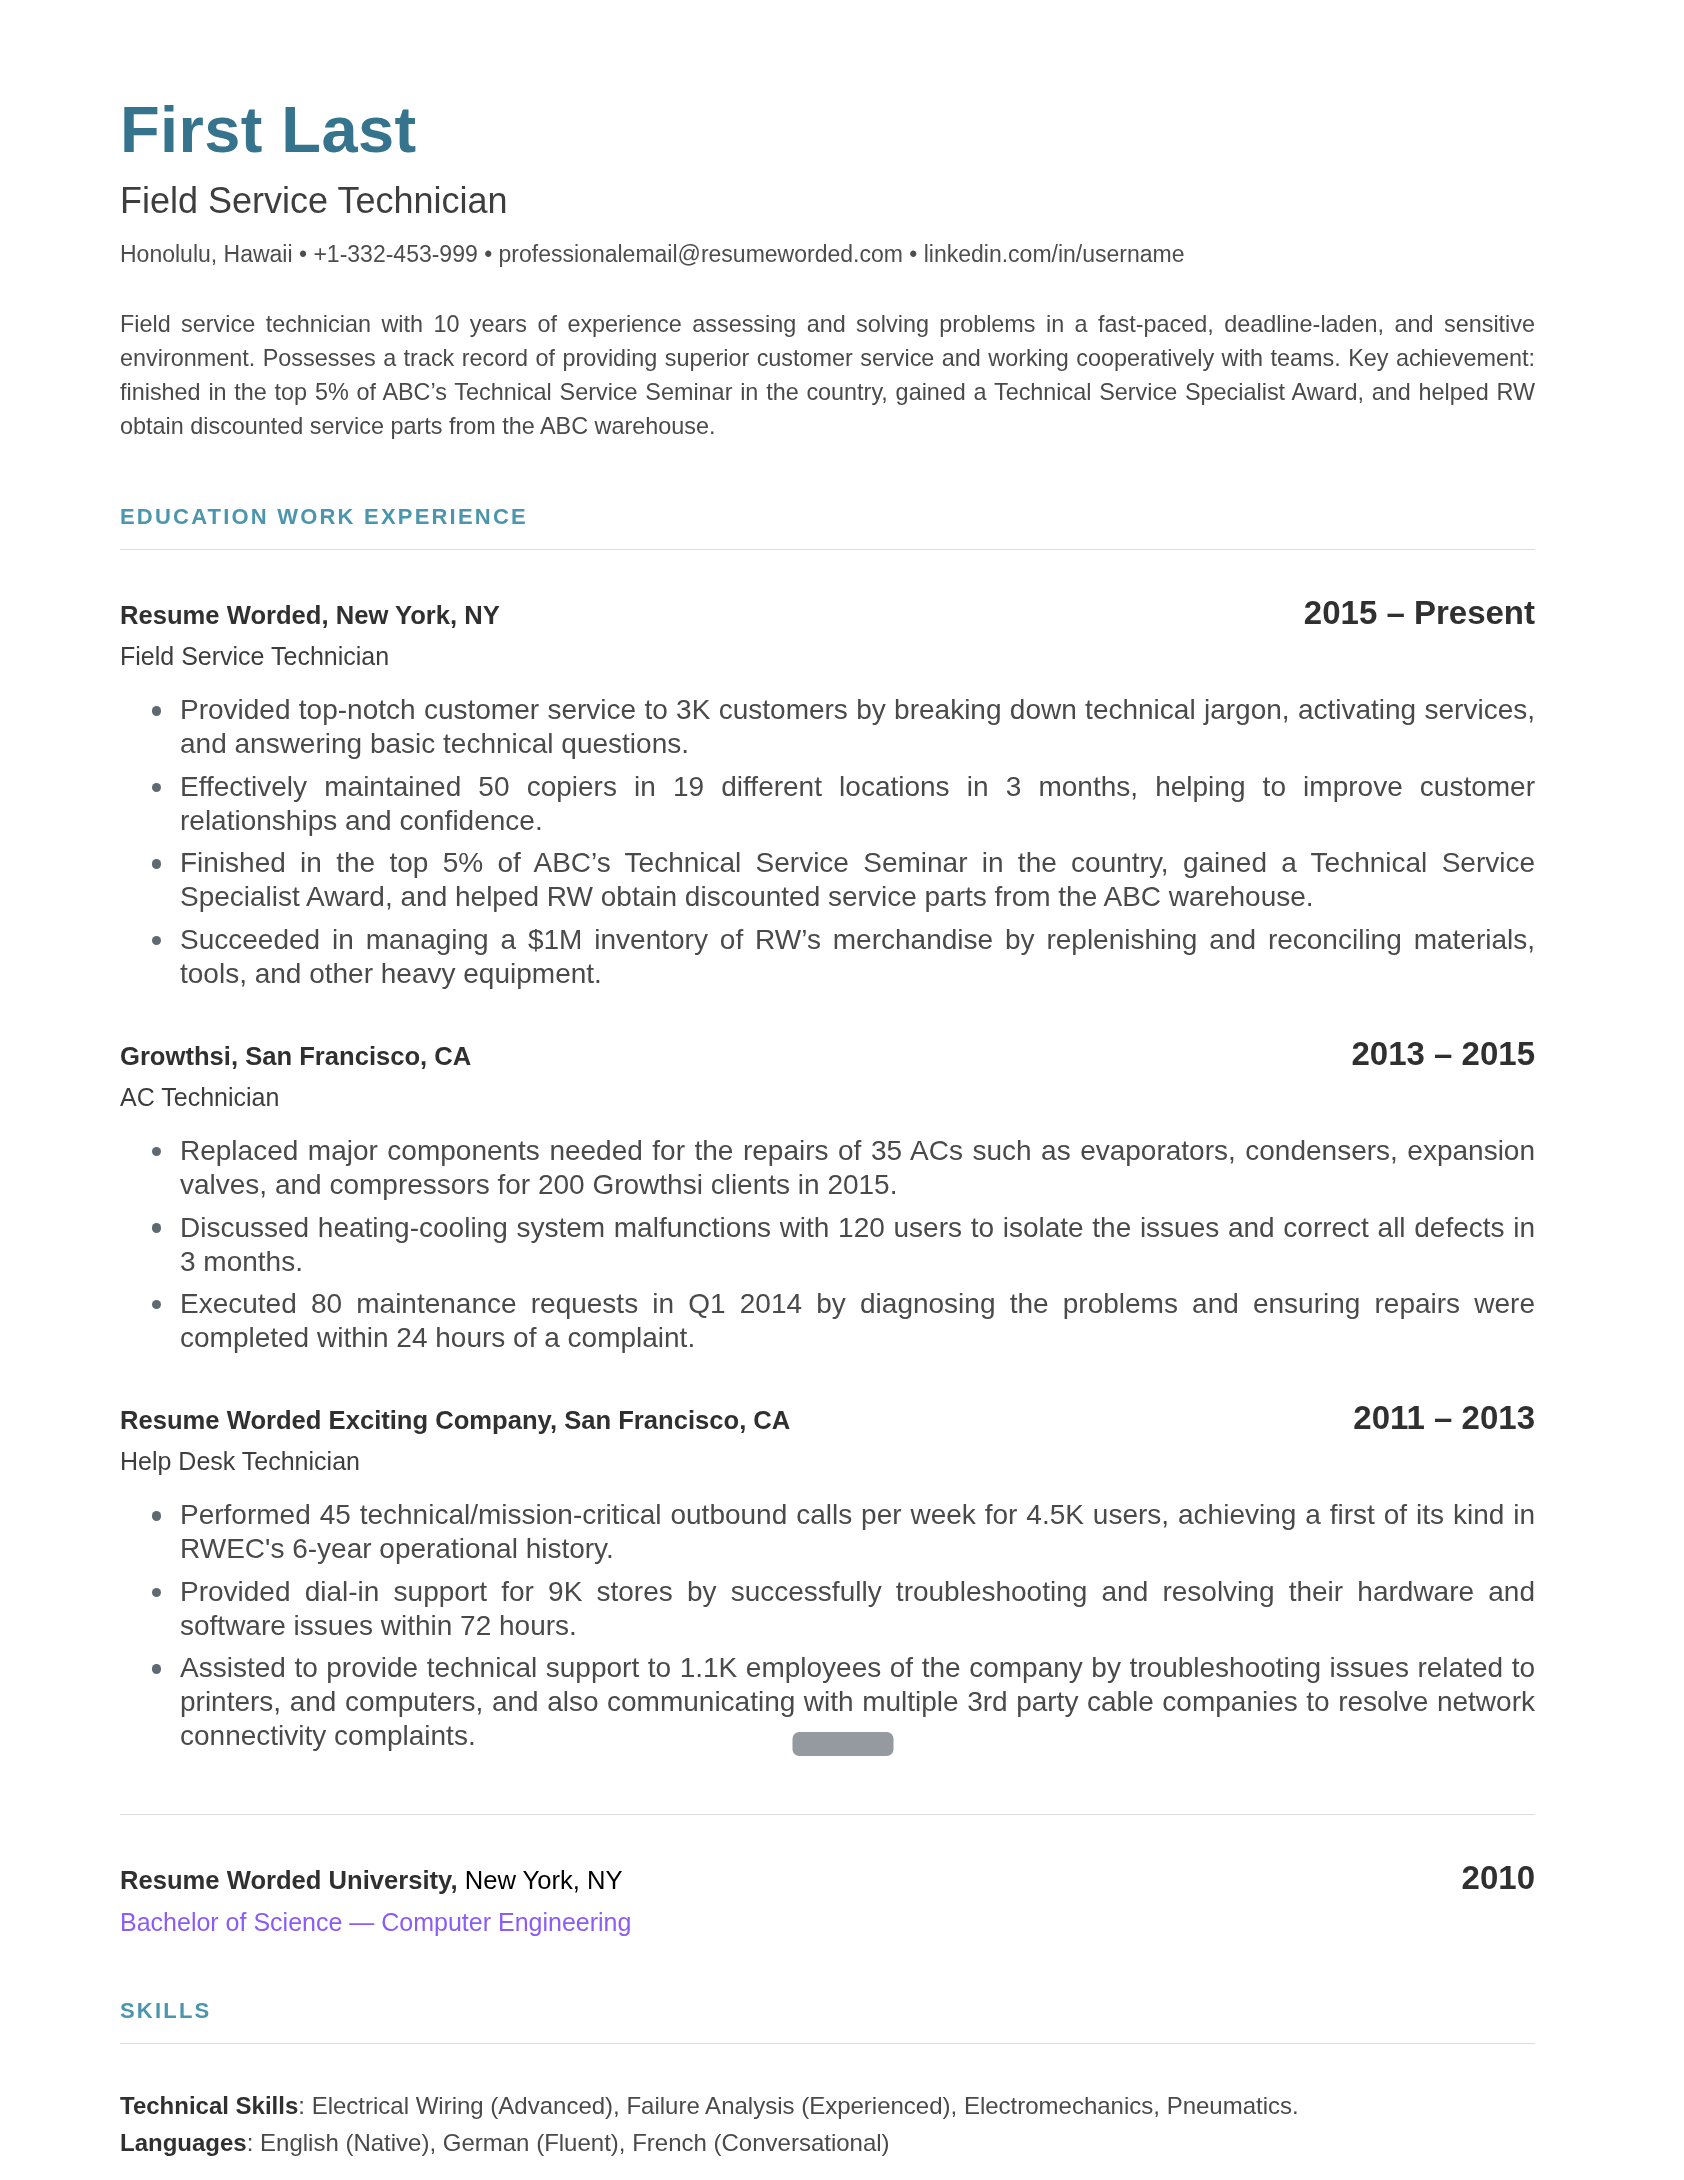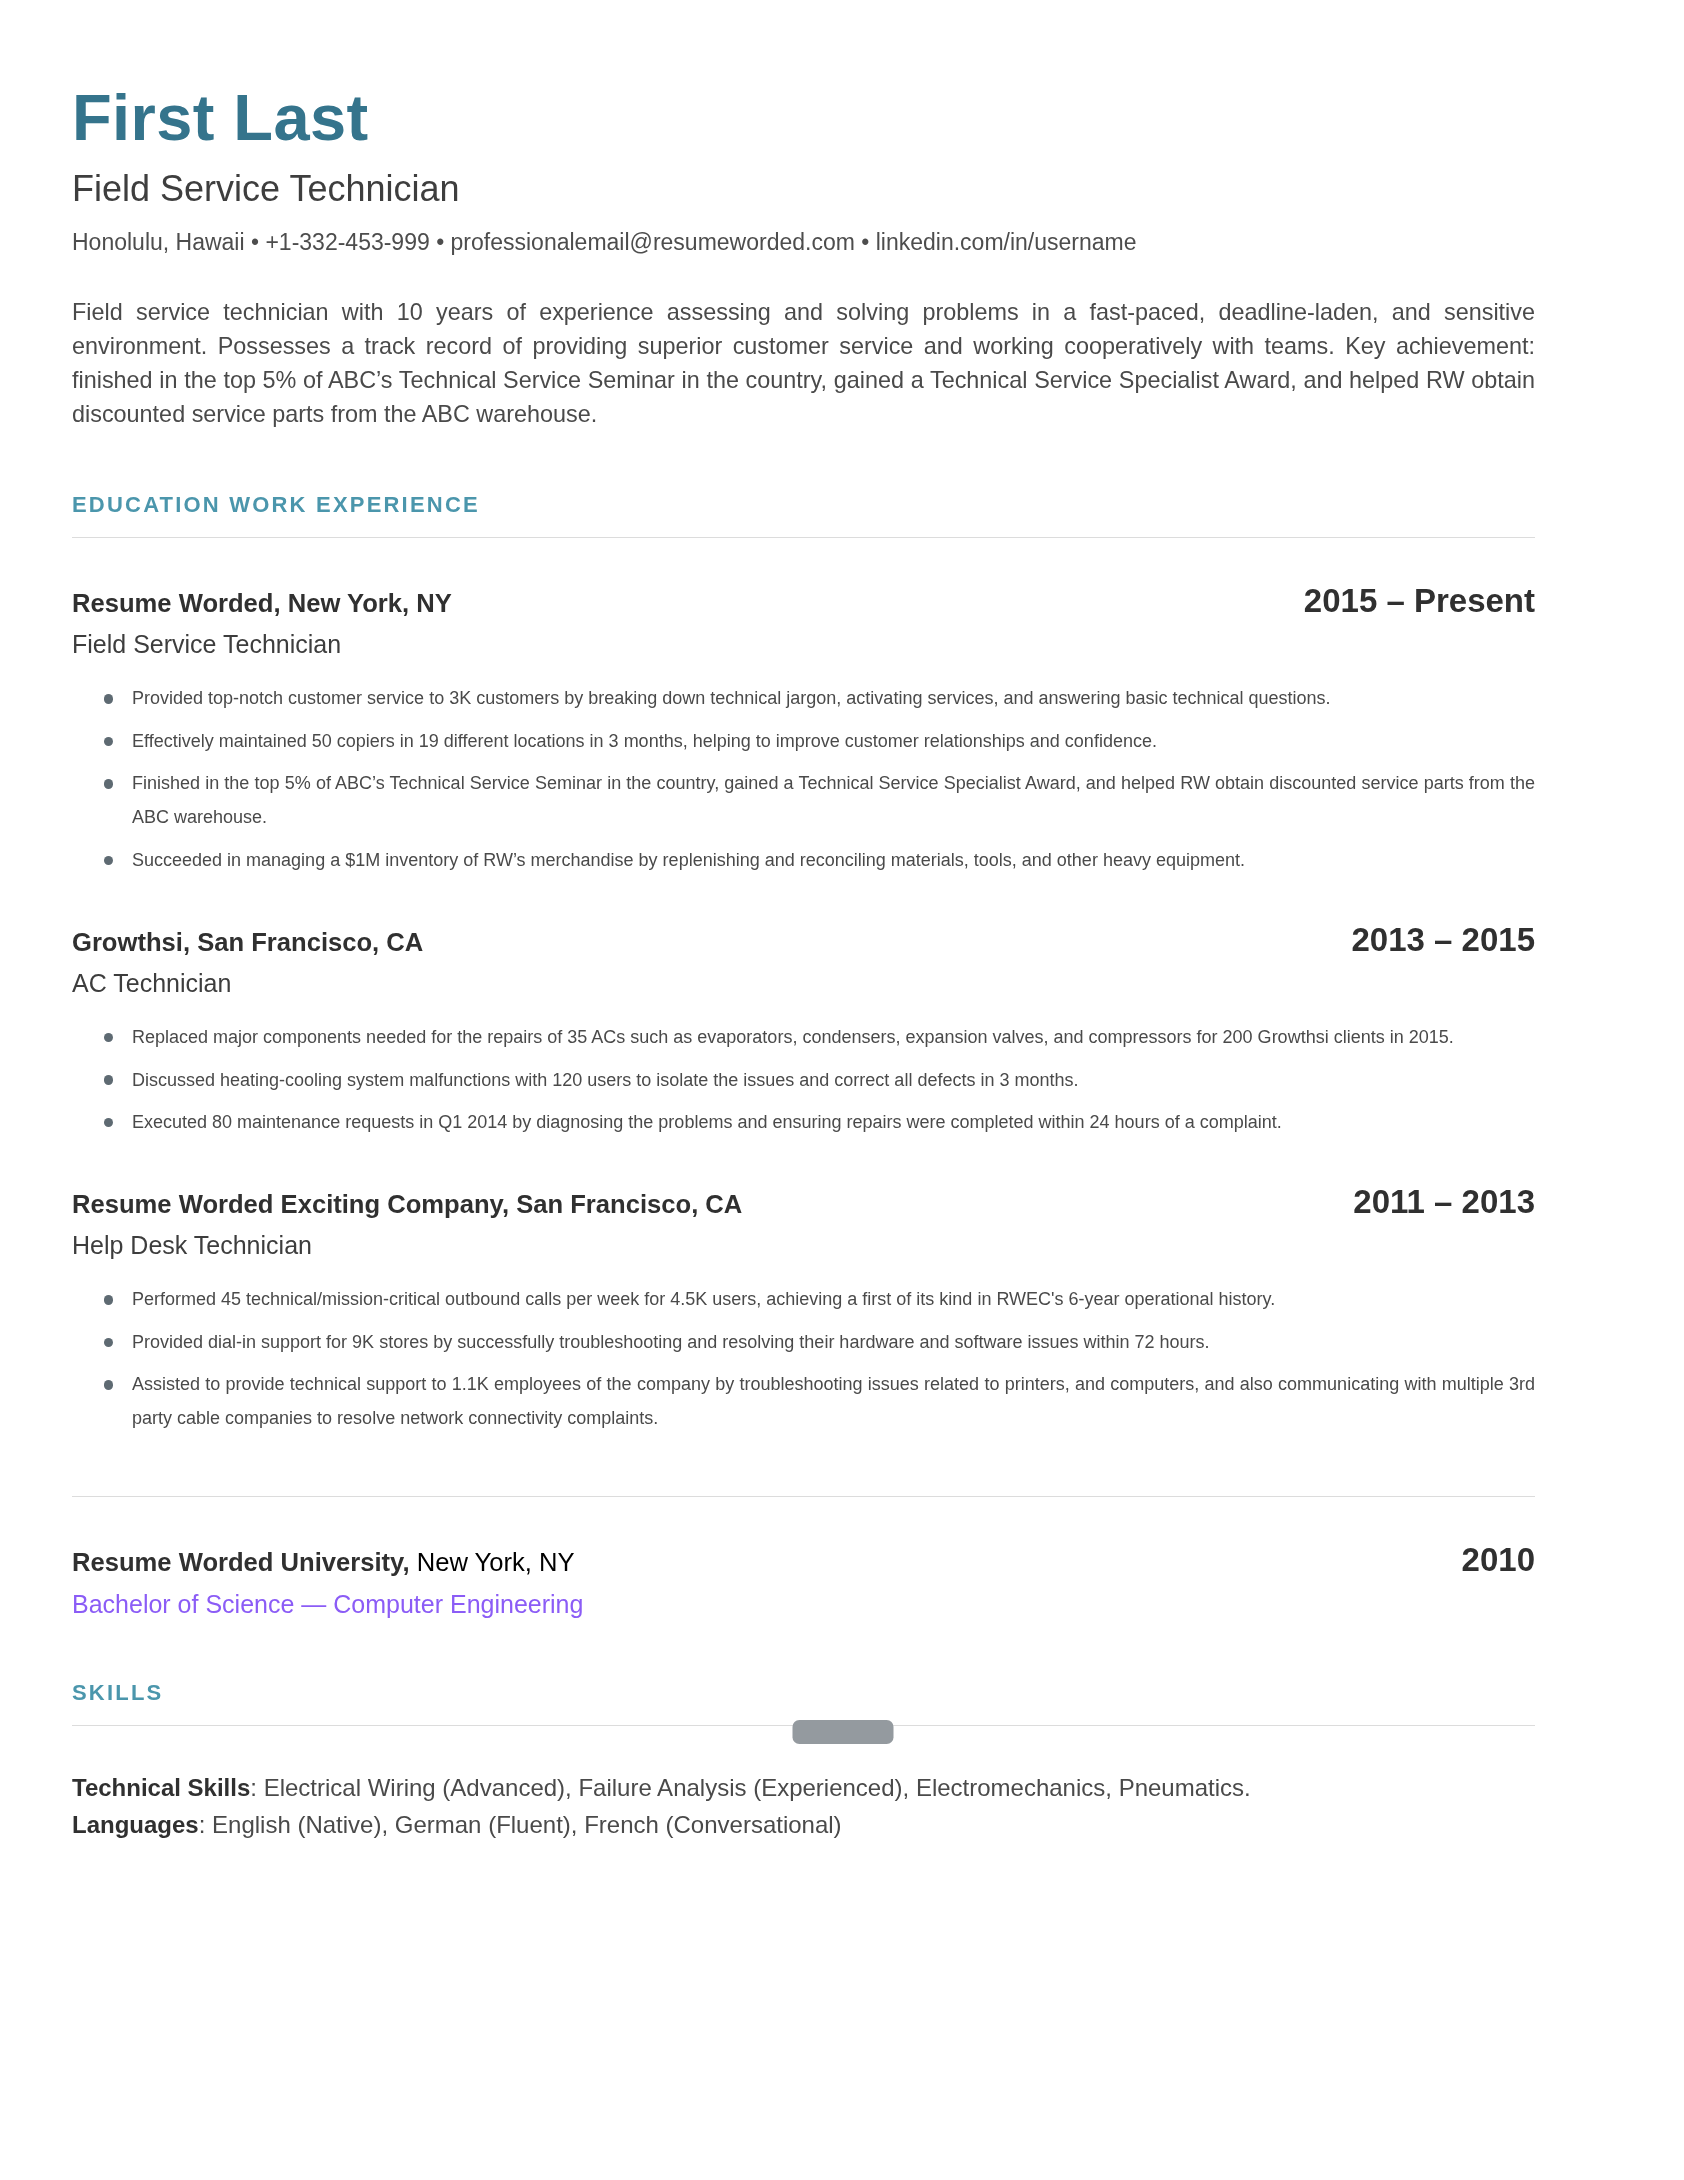--- a/index.html
+++ b/index.html
@@ -7,22 +7,23 @@
   body {
     background: #ffffff;
     font-family: "Liberation Sans", sans-serif;
     color: #4a4a4a;
     position: relative;
     overflow: hidden;
   }
   .page {
     width: 1685px;
     height: 1735px;
-    padding: 82px 150px 0 72px;
+    padding: 82px 150px 0 120px;
     position: relative;
+    margin-top: 12px;
   }
 
   
   .name {
     font-size: 65px;
     font-weight: 700;
     color: var(--accent, #35748c);
     letter-spacing: 0.4px;
     line-height: 1.1;
   }
@@ -84,21 +85,21 @@
     margin-top: 10.2px;
   }
 
   ul.bullets {
     list-style: none;
     margin-top: 22px;
   }
   ul.bullets li {
     position: relative;
     padding-left: 60px;
-    font-size: 18px;
+    font-size: 28px;
     line-height: 34px;
     text-align: justify;
     color: #4a4a4a;
     margin-bottom: 8.5px;
   }
   ul.bullets li::before {
     content: "";
     position: absolute;
     left: 32px;
     top: 12.8px;

